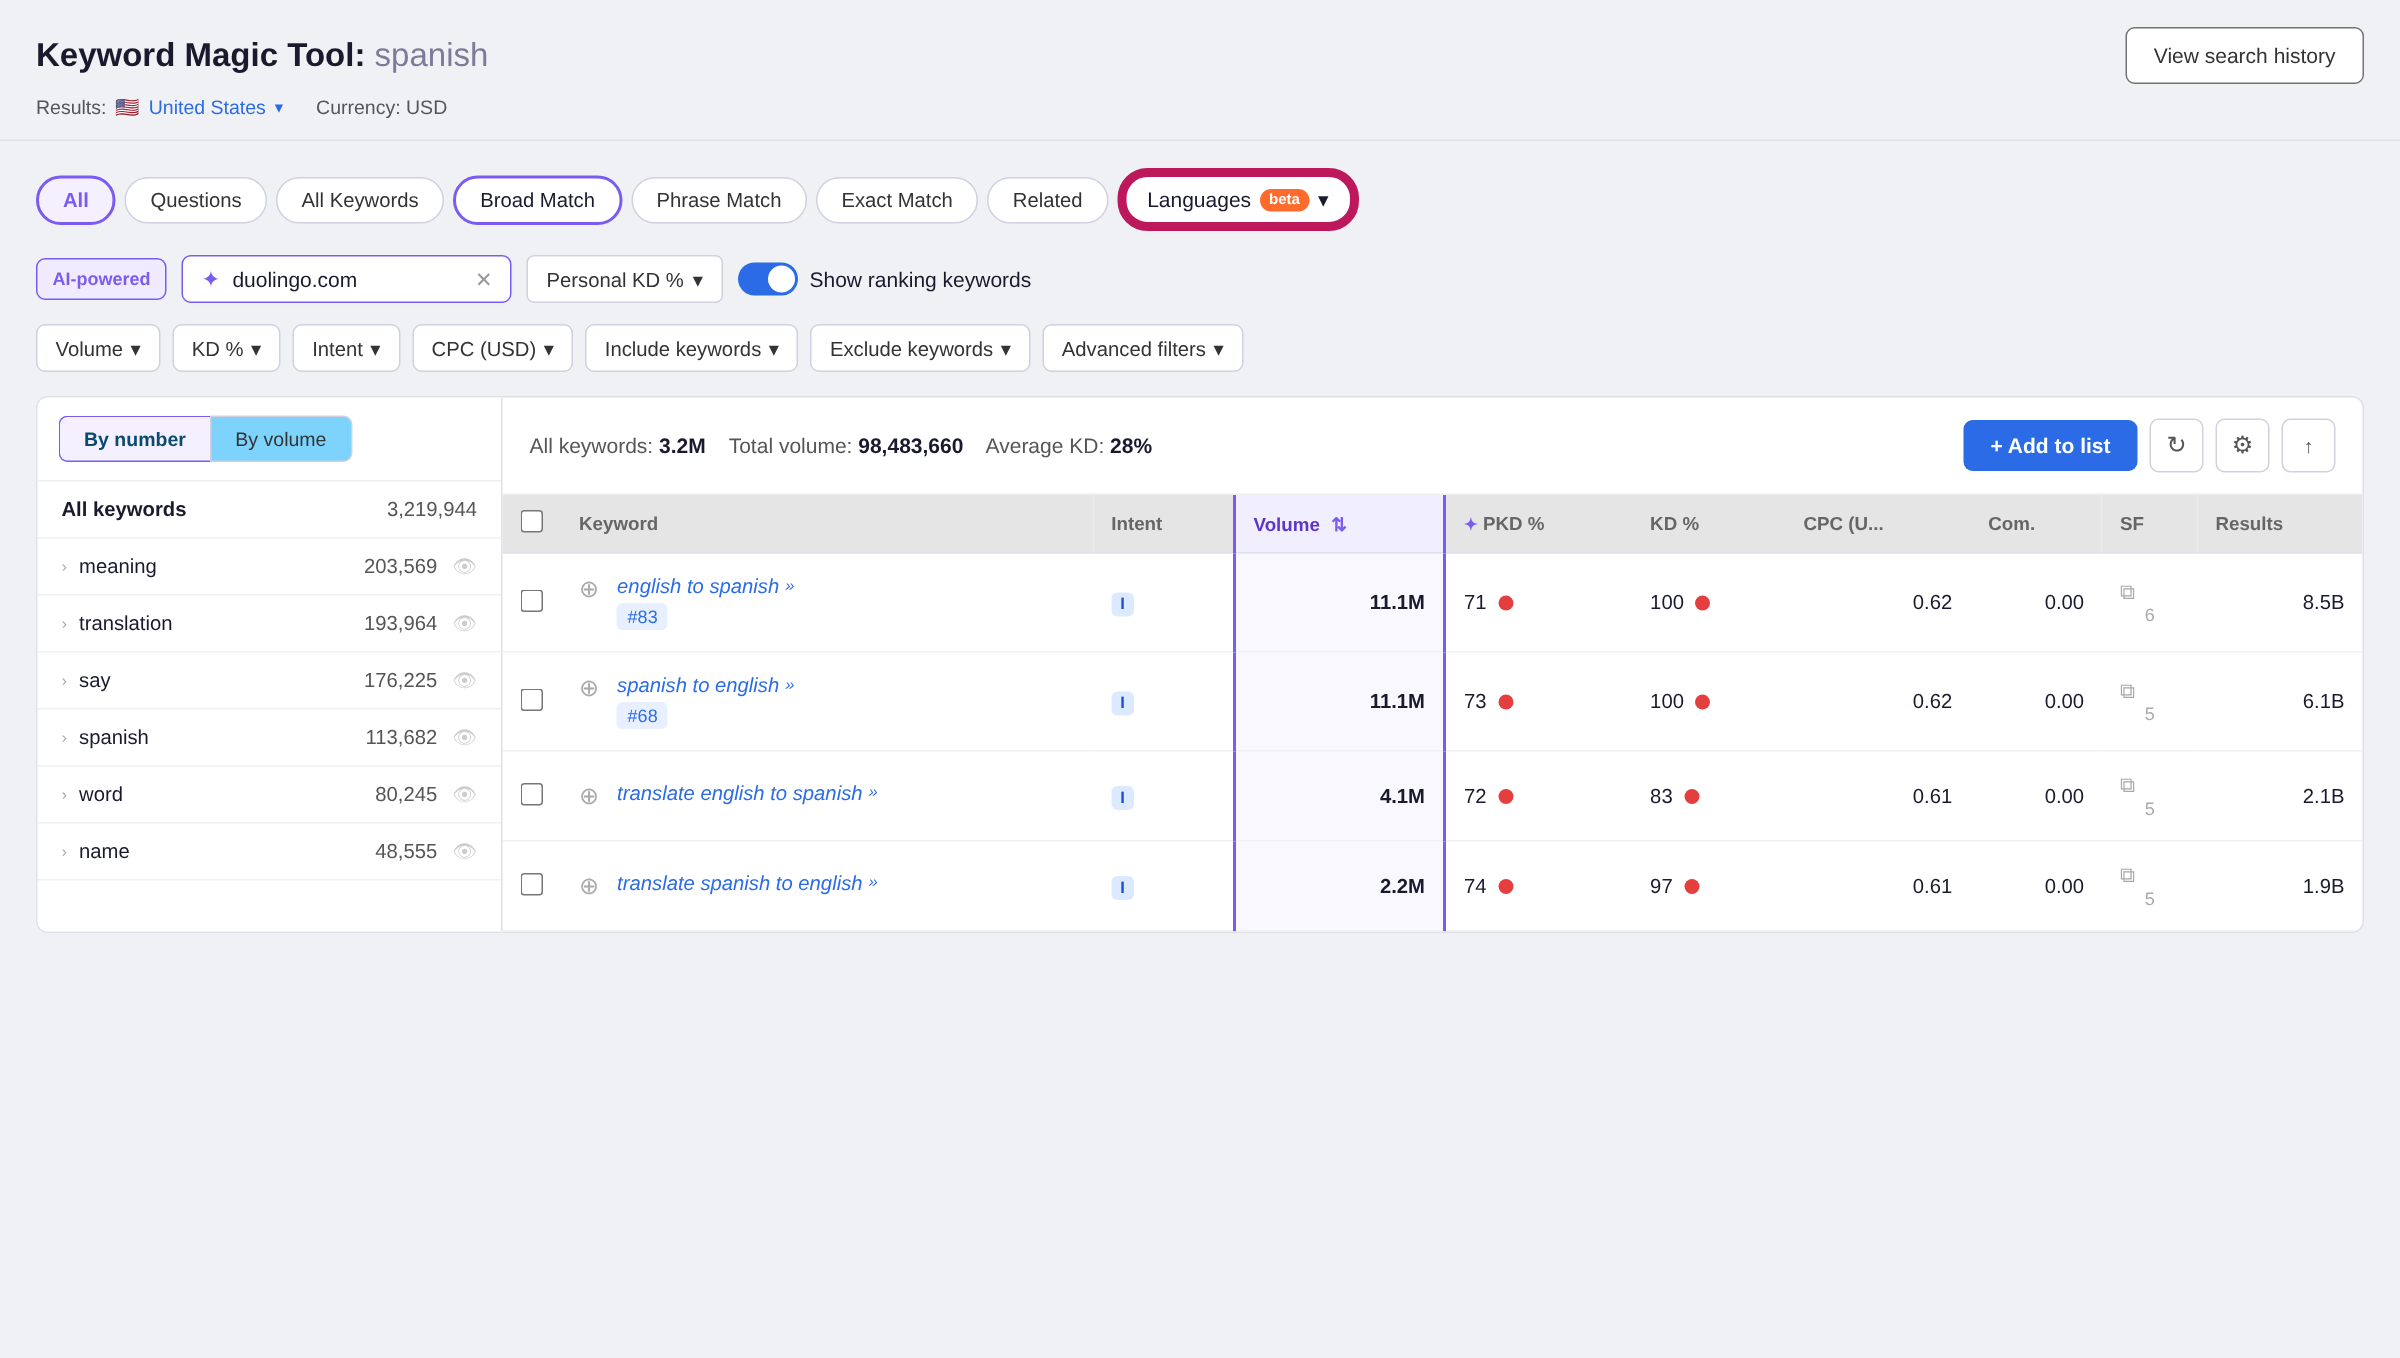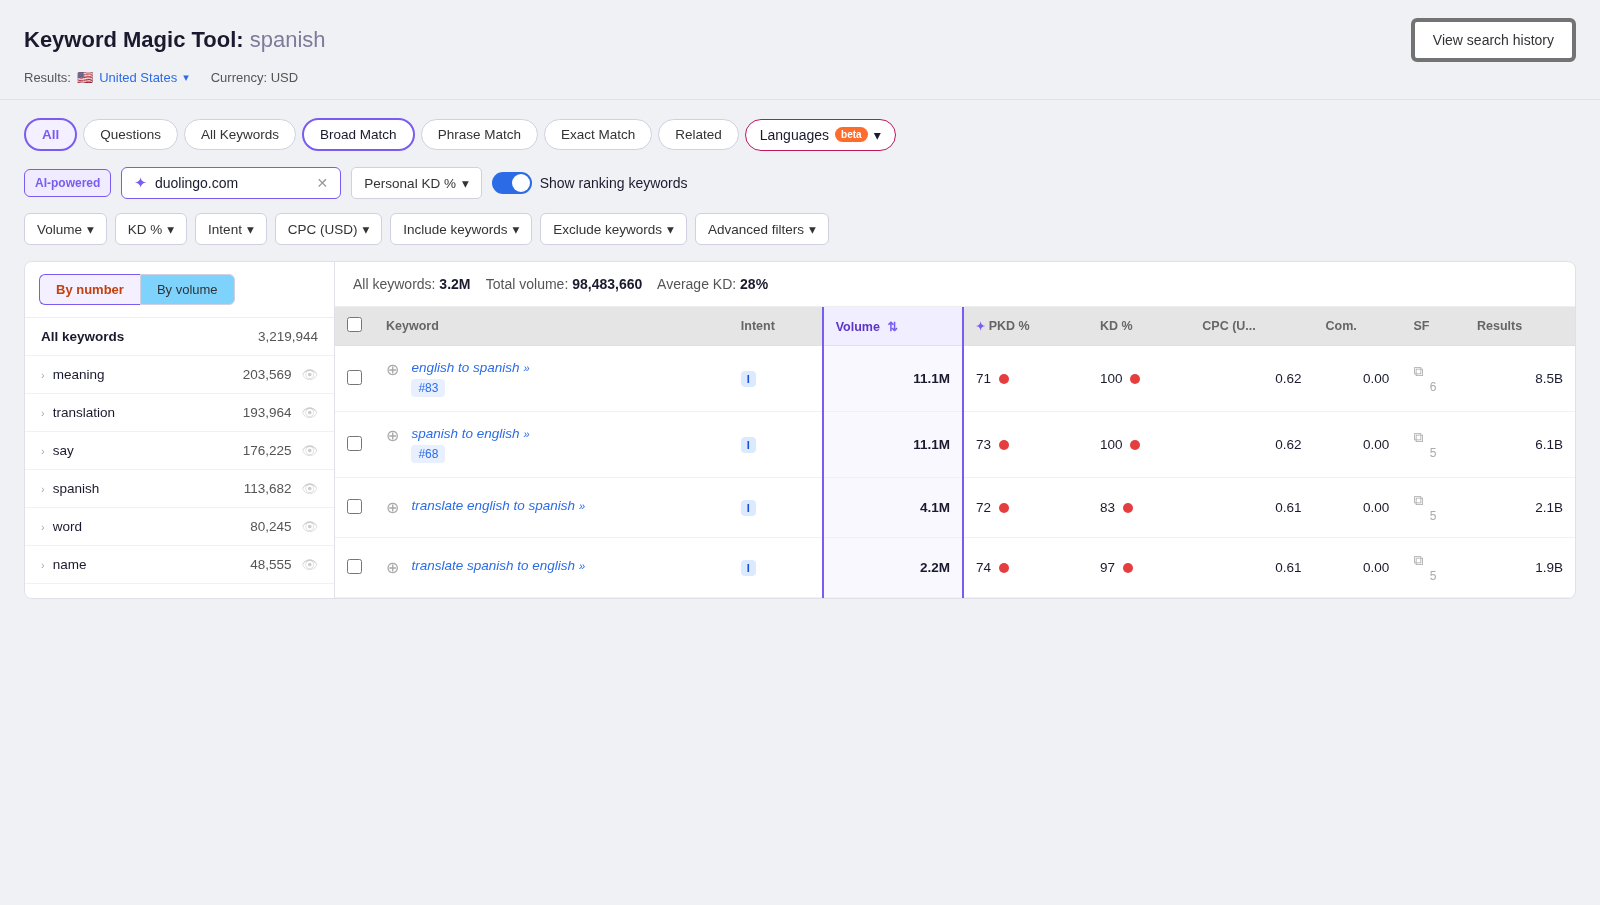--- a/index.html
+++ b/index.html
@@ -3,48 +3,48 @@
   <meta charset="utf-8">
   <style>
     * { box-sizing: border-box; margin: 0; padding: 0; }
     body { font-family: -apple-system, BlinkMacSystemFont, 'Segoe UI', sans-serif; background: #f0f1f5; font-size: 14px; color: #1a1a2e; }
     .page { background: #f0f1f5; min-height: 905px; padding: 0; }
     .header { background: #f0f1f5; padding: 18px 24px 14px; border-bottom: 1px solid #e0e0e8; }
     .header-top { display: flex; align-items: center; justify-content: space-between; margin-bottom: 8px; }
     .title { font-size: 22px; font-weight: 700; color: #1a1a2e; }
     .title-keyword { color: #1a1a2e; }
     .title-query { color: #7c7c99; font-weight: 400; }
-    .view-history-btn { background: white; border: 4px solid #737373; border-radius: 6px; padding: 10px 18px; font-size: 14px; color: #333; cursor: pointer; }
+    .view-history-btn { background: white; border: 1px solid #737373; border-radius: 6px; padding: 10px 18px; font-size: 14px; color: #333; cursor: pointer; }
     .header-meta { display: flex; align-items: center; gap: 6px; font-size: 13px; color: #555; }
     .db-link { color: #2b6ce6; font-weight: 500; cursor: pointer; }
     .chevron-sm { font-size: 11px; color: #2b6ce6; }
     .content { padding: 18px 24px; }
     .tabs-row { display: flex; align-items: center; gap: 6px; margin-bottom: 16px; flex-wrap: wrap; }
     .tab { background: white; border: 1px solid #d0d0e0; border-radius: 20px; padding: 7px 16px; font-size: 13.5px; color: #333; cursor: pointer; white-space: nowrap; }
     .tab.active { background: white; border: 2px solid #7b5cf0; color: #1a1a2e; font-weight: 500; }
     .tab.selected-all { background: #f5f0ff; border: 2px solid #7b5cf0; color: #7b5cf0; font-weight: 600; }
-    .tab-languages { display: flex; align-items: center; gap: 6px; background: white; border: 1px solid #be185d; border-radius: 20px; padding: 7px 14px; cursor: pointer; }
+    .tab-languages { display: flex; align-items: center; gap: 6px; background: white; border: 6px solid #be185d; border-radius: 20px; padding: 7px 14px; cursor: pointer; }
     .beta-badge { background: #ff6b2b; color: white; font-size: 10px; padding: 2px 6px; border-radius: 8px; font-weight: 600; }
     .filter-row { display: flex; align-items: center; gap: 10px; margin-bottom: 14px; }
     .ai-badge { background: #f0ebff; border: 1.5px solid #7b5cf0; border-radius: 6px; padding: 6px 10px; font-size: 12px; color: #7b5cf0; font-weight: 600; }
     .domain-input { display: flex; align-items: center; gap: 8px; background: white; border: 1.5px solid #7b5cf0; border-radius: 6px; padding: 6px 12px; min-width: 220px; }
     .sparkle-icon { color: #7b5cf0; font-size: 15px; }
     .domain-text { color: #1a1a2e; font-size: 14px; flex: 1; }
     .clear-icon { color: #999; cursor: pointer; font-size: 14px; }
     .personal-kd-btn { display: flex; align-items: center; gap: 6px; background: white; border: 1px solid #d0d0e0; border-radius: 5px; padding: 7px 12px; cursor: pointer; color: #333; font-size: 13.5px; }
     .toggle-area { display: flex; align-items: center; gap: 8px; }
     .toggle { width: 40px; height: 22px; background: #2b6ce6; border-radius: 11px; position: relative; cursor: pointer; }
     .toggle-knob { width: 18px; height: 18px; background: white; border-radius: 50%; position: absolute; top: 2px; right: 2px; }
     .filter-row2 { display: flex; align-items: center; gap: 8px; margin-bottom: 16px; flex-wrap: wrap; }
     .filter-btn { display: flex; align-items: center; gap: 5px; background: white; border: 1px solid #d0d0e0; border-radius: 6px; padding: 7px 12px; cursor: pointer; color: #333; font-size: 13.5px; white-space: nowrap; }
     .main-area { display: flex; gap: 0; background: white; border-radius: 8px; overflow: hidden; border: 1px solid #e0e0e8; }
     .sidebar { width: 310px; min-width: 310px; background: white; border-right: 1px solid #e0e0e8; padding: 0; }
     .sidebar-controls { display: flex; align-items: center; gap: 0; padding: 12px 14px; border-bottom: 1px solid #eee; }
     .by-btn { padding: 7px 16px; border: 1px solid #d0d0e0; font-size: 13px; cursor: pointer; background: #7dd3fc; color: #333; }
-    .by-btn.active { background: #f5f0ff; border-color: #7b5cf0; color: #c2410c; font-weight: 600; }
+    .by-btn.active { background: #f5f0ff; border-color: #7b5cf0; color: #0c4a6e; font-weight: 600; }
     .by-btn:first-child { border-radius: 6px 0 0 6px; border-right: none; }
     .by-btn:last-child { border-radius: 0 6px 6px 0; }
     .sidebar-list { padding: 0; }
     .sidebar-item { display: flex; align-items: center; justify-content: space-between; padding: 11px 16px; border-bottom: 1px solid #f0f0f5; cursor: pointer; }
     .sidebar-item-left { display: flex; align-items: center; gap: 8px; }
     .chevron-right { color: #aaa; font-size: 11px; }
     .sidebar-keyword { font-size: 13.5px; color: #1a1a2e; }
     .sidebar-all { font-size: 13.5px; font-weight: 600; color: #1a1a2e; }
     .sidebar-count { font-size: 13.5px; color: #555; }
     .eye-icon { color: #ccc; font-size: 13px; cursor: pointer; }
@@ -248,20 +248,32 @@
           <div class="table-stats">
             <span>All keywords:</span>
             <strong>3.2M</strong>
             &nbsp;&nbsp;
             <span>Total volume:</span>
             <strong>98,483,660</strong>
             &nbsp;&nbsp;
             <span>Average KD:</span>
             <strong>28%</strong>
           </div>
+          <div class="table-actions">
+            <button class="add-to-list-btn">+ Add to list</button>
+            <button class="icon-btn">
+              <span>↻</span>
+            </button>
+            <button class="icon-btn">
+              <span>⚙</span>
+            </button>
+            <button class="icon-btn">
+              <span style="font-size:13px;">↑</span>
+            </button>
+          </div>
         </div>
 
         <table>
           <thead>
             <tr>
               <th style="width:32px;"><input type="checkbox" class="checkbox" style=""></th>
               <th>Keyword</th>
               <th>Intent</th>
               <th class="volume-col">
                 <span>Volume</span>

